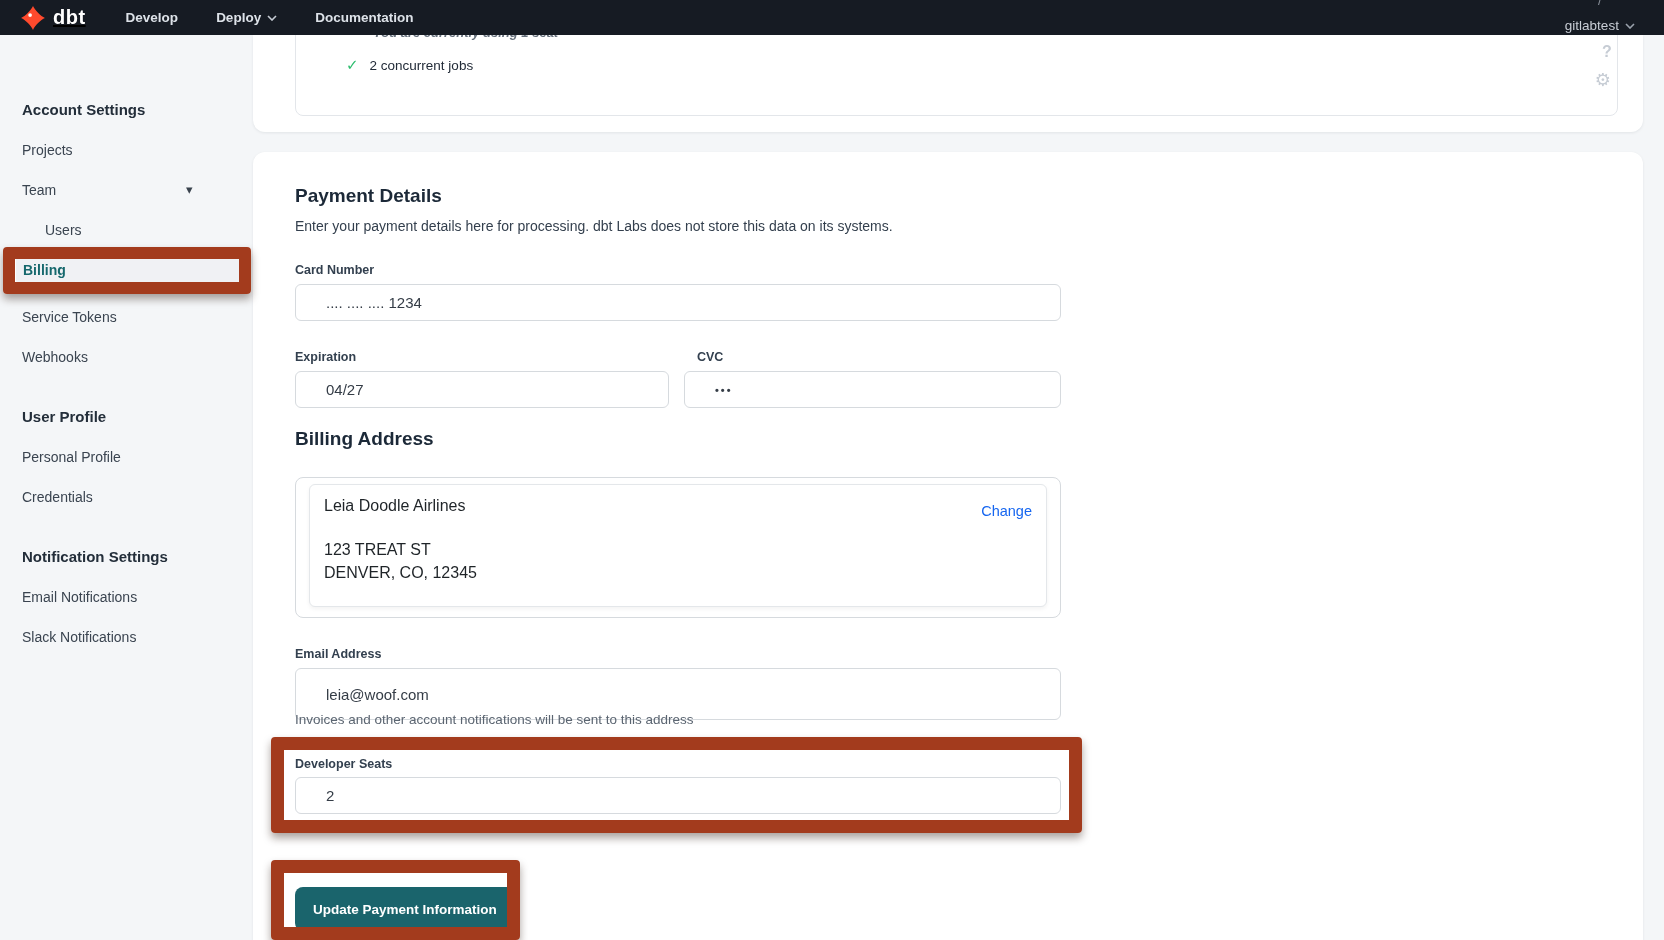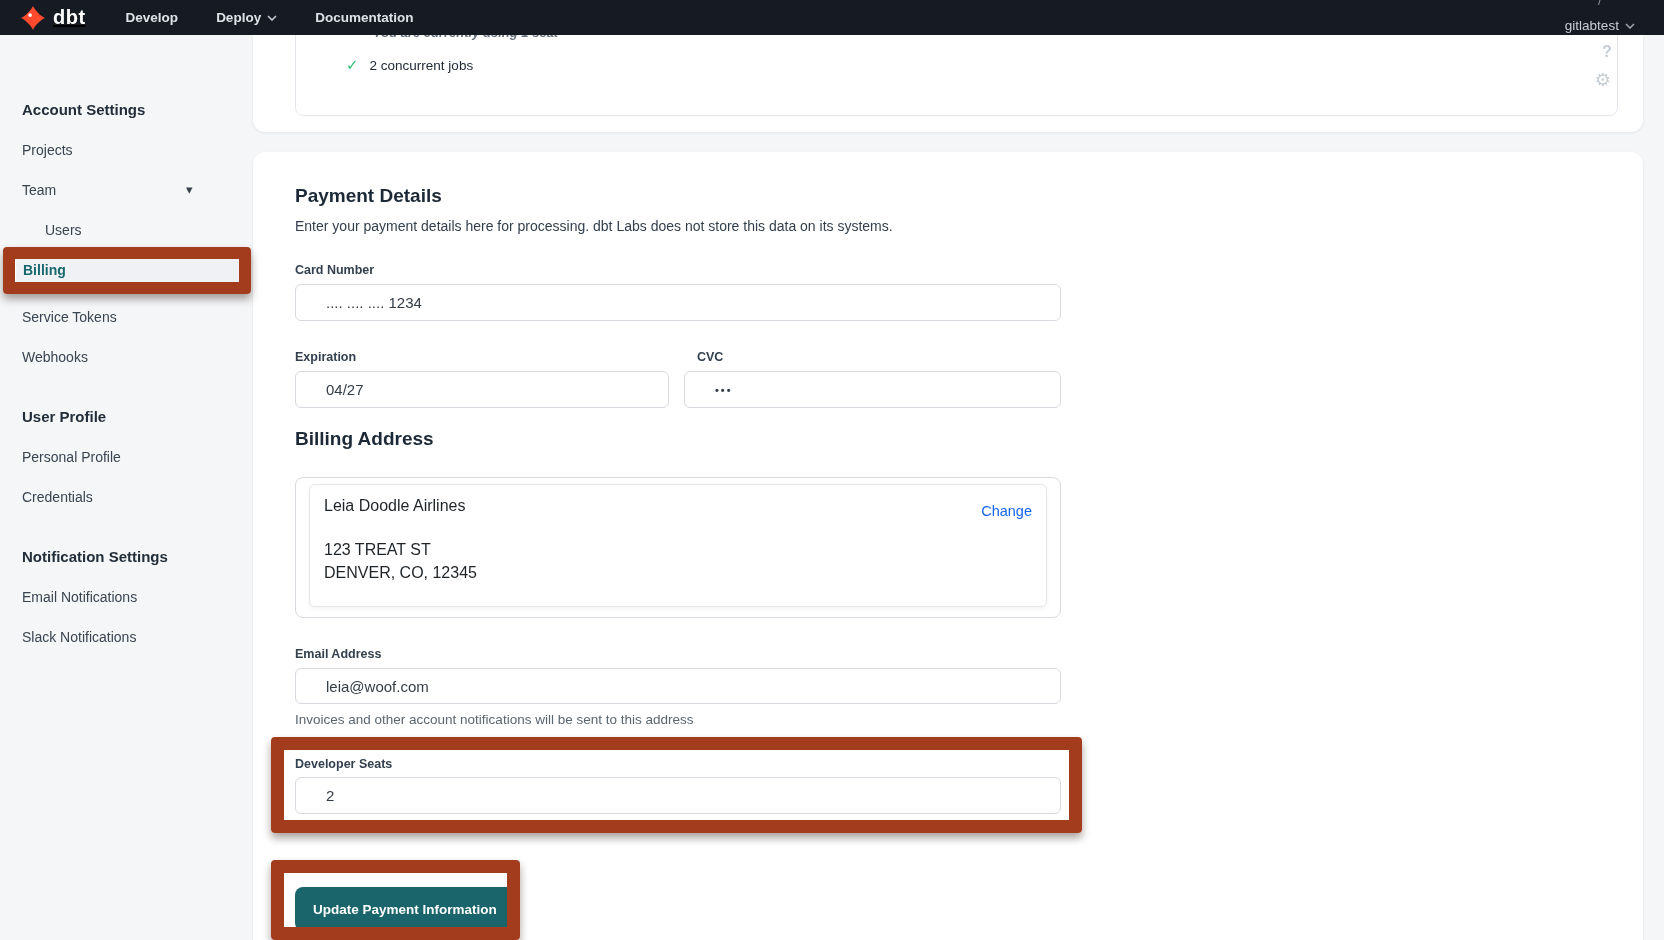--- a/index.html
+++ b/index.html
@@ -188,21 +188,21 @@
         <div class="addr-company">Leia Doodle Airlines</div>
         <div class="addr-change">Change</div>
         <div class="addr-lines">
           <div>123 TREAT ST</div>
           <div>DENVER, CO, 12345</div>
         </div>
       </div>
     </div>
 
     <label class="fld-label" style="left:42px; top:495px;">Email Address</label>
-    <input class="fld-input" style="left: 42px; top: 516px; width: 766px; height: 36px;" value="leia@woof.com">
+    <input class="fld-input" style="left: 42px; top: 516px; width: 766px; height: 52px;" value="leia@woof.com">
     <div class="helper" style="top:560px;">Invoices and other account notifications will be sent to this address</div>
 
     <label class="fld-label" style="left:42px; top:605px;">Developer Seats</label>
     <input class="fld-input" style="left: 42px; top: 625px; width: 766px;" value="2">
 
     <button class="submit-btn">Update Payment Information</button>
 
     <div class="anno anno-seats"></div>
     <div class="anno anno-button"></div>
   </section>

